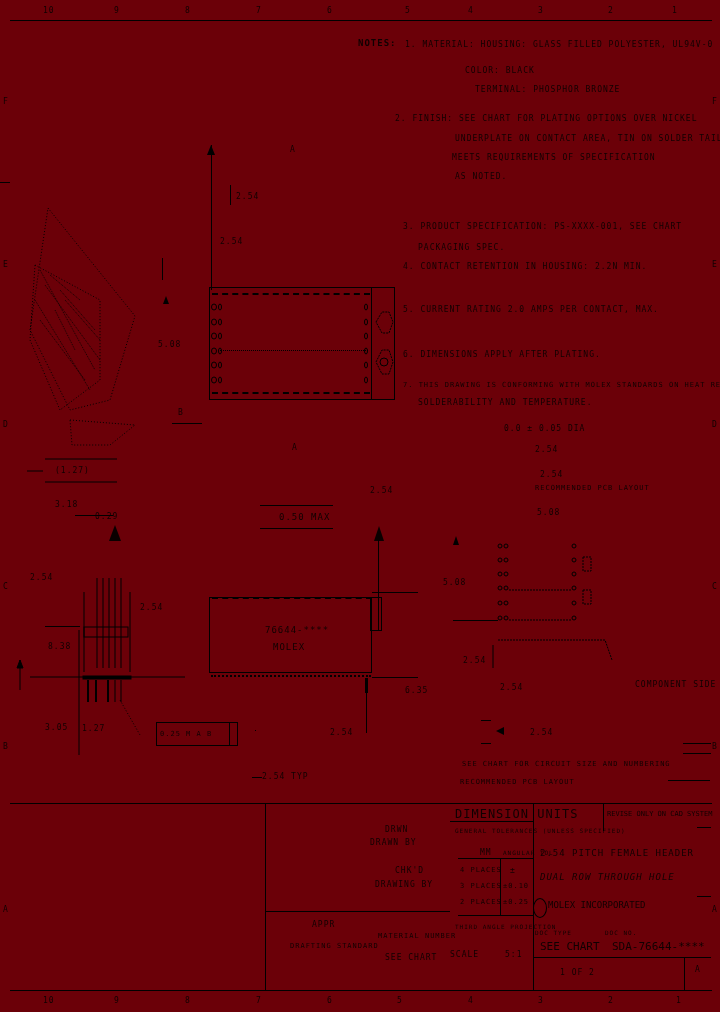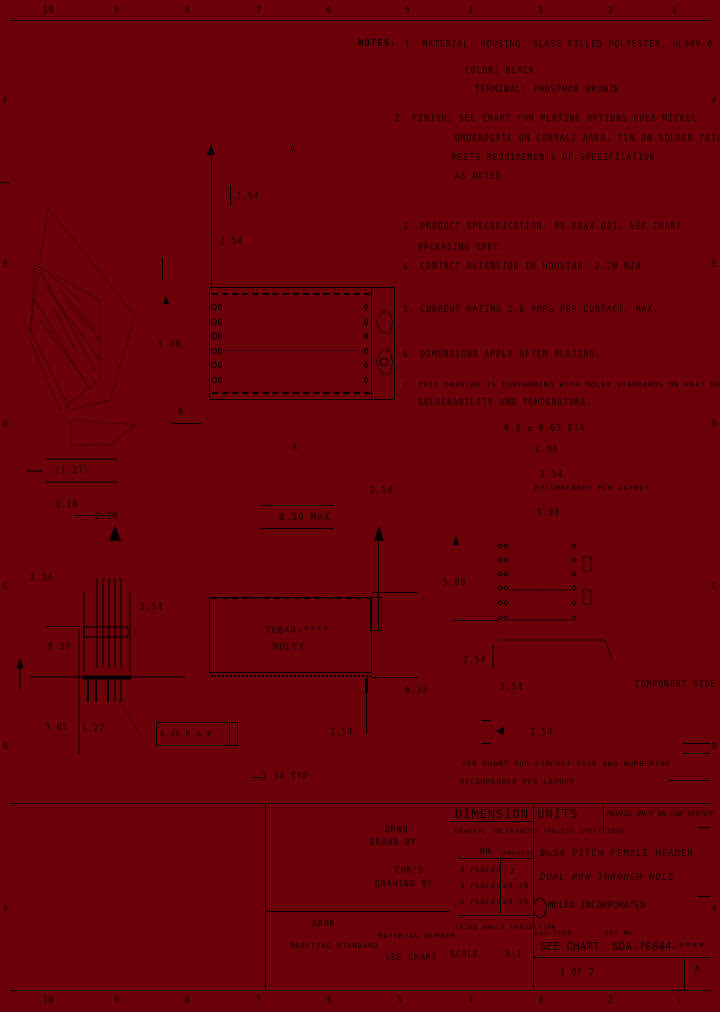--- a/index.html
+++ b/index.html
@@ -288,21 +288,21 @@
   <div class="t" style="left:460px;top:866px;font-size:7px;">4 PLACES</div>
   <div class="t" style="left:510px;top:866px;">±</div>
   <div class="t" style="left:460px;top:882px;font-size:7px;">3 PLACES</div>
   <div class="t" style="left:503px;top:882px;font-size:7px;">±0.10</div>
   <div class="t" style="left:460px;top:898px;font-size:7px;">2 PLACES</div>
   <div class="t" style="left:503px;top:898px;font-size:7px;">±0.25</div>
   <div class="t" style="left:455px;top:922px;font-size:6px;">THIRD ANGLE PROJECTION</div>
   <div class="t" style="left:450px;top:950px;">SCALE</div>
   <div class="t" style="left:505px;top:950px;">5:1</div>
 
-  <div class="t" style="left:607px;top:810px;font-size:7px;letter-spacing:0;font-style:italic;">REVISE ONLY ON CAD SYSTEM</div>
+  <div class="t" style="left:607px;top:810px;font-size:7px;letter-spacing:0;">REVISE ONLY ON CAD SYSTEM</div>
   <div class="t med" style="left:540px;top:848px;">2.54 PITCH FEMALE HEADER</div>
   <div class="t med" style="left:540px;top:872px;font-style:italic;">DUAL ROW THROUGH HOLE</div>
   <div class="abs" style="left:533px;top:898px;width:12px;height:18px;border:1px solid #000;border-radius:50%;"></div>
   <div class="t med" style="left:548px;top:900px;letter-spacing:0;">MOLEX INCORPORATED</div>
   <div class="t" style="left:535px;top:928px;font-size:6px;">DOC TYPE</div>
   <div class="t" style="left:605px;top:928px;font-size:6px;">DOC NO.</div>
   <div class="t big" style="left:540px;top:941px;letter-spacing:0;">SEE CHART</div>
   <div class="t big" style="left:612px;top:941px;letter-spacing:0;">SDA-76644-****</div>
   <div class="t" style="left:560px;top:968px;">1 OF 2</div>
   <div class="t" style="left:695px;top:965px;">A</div>

